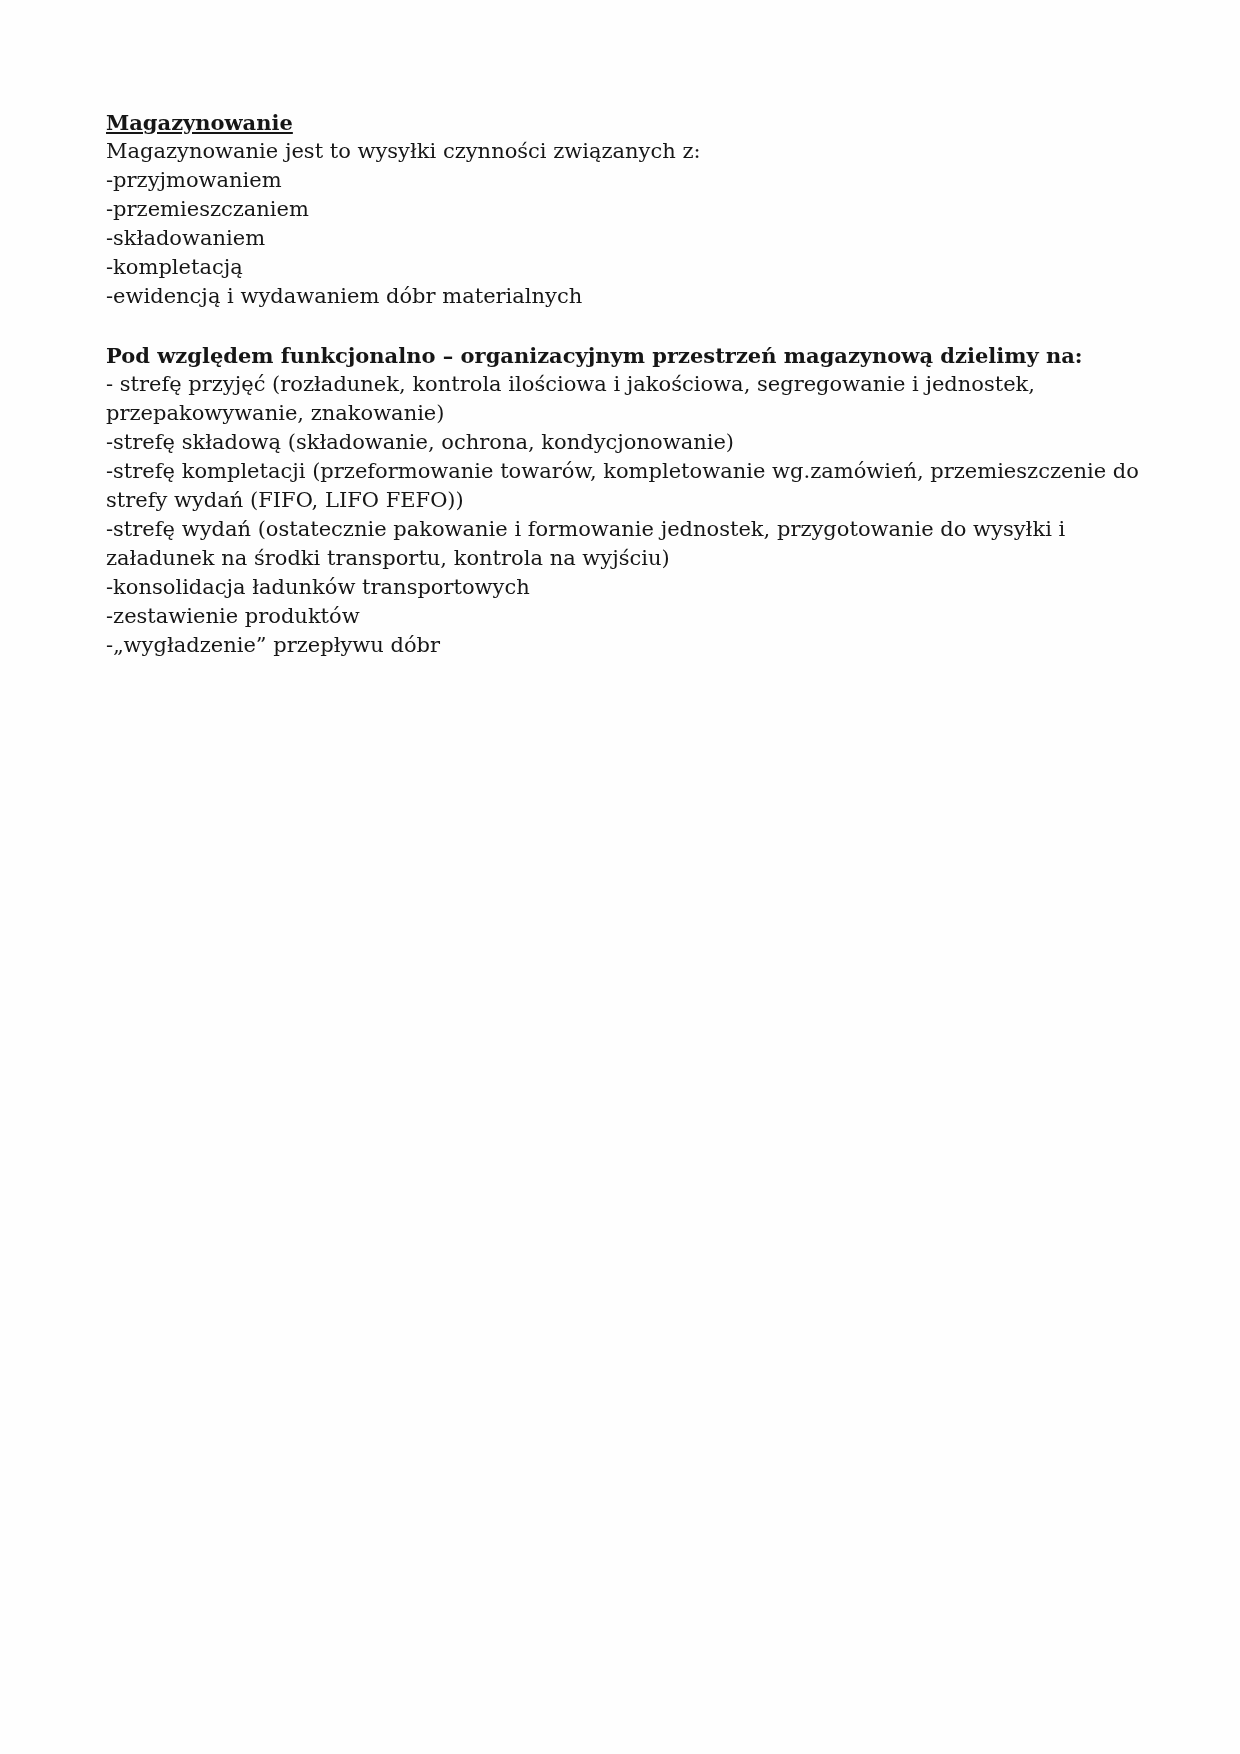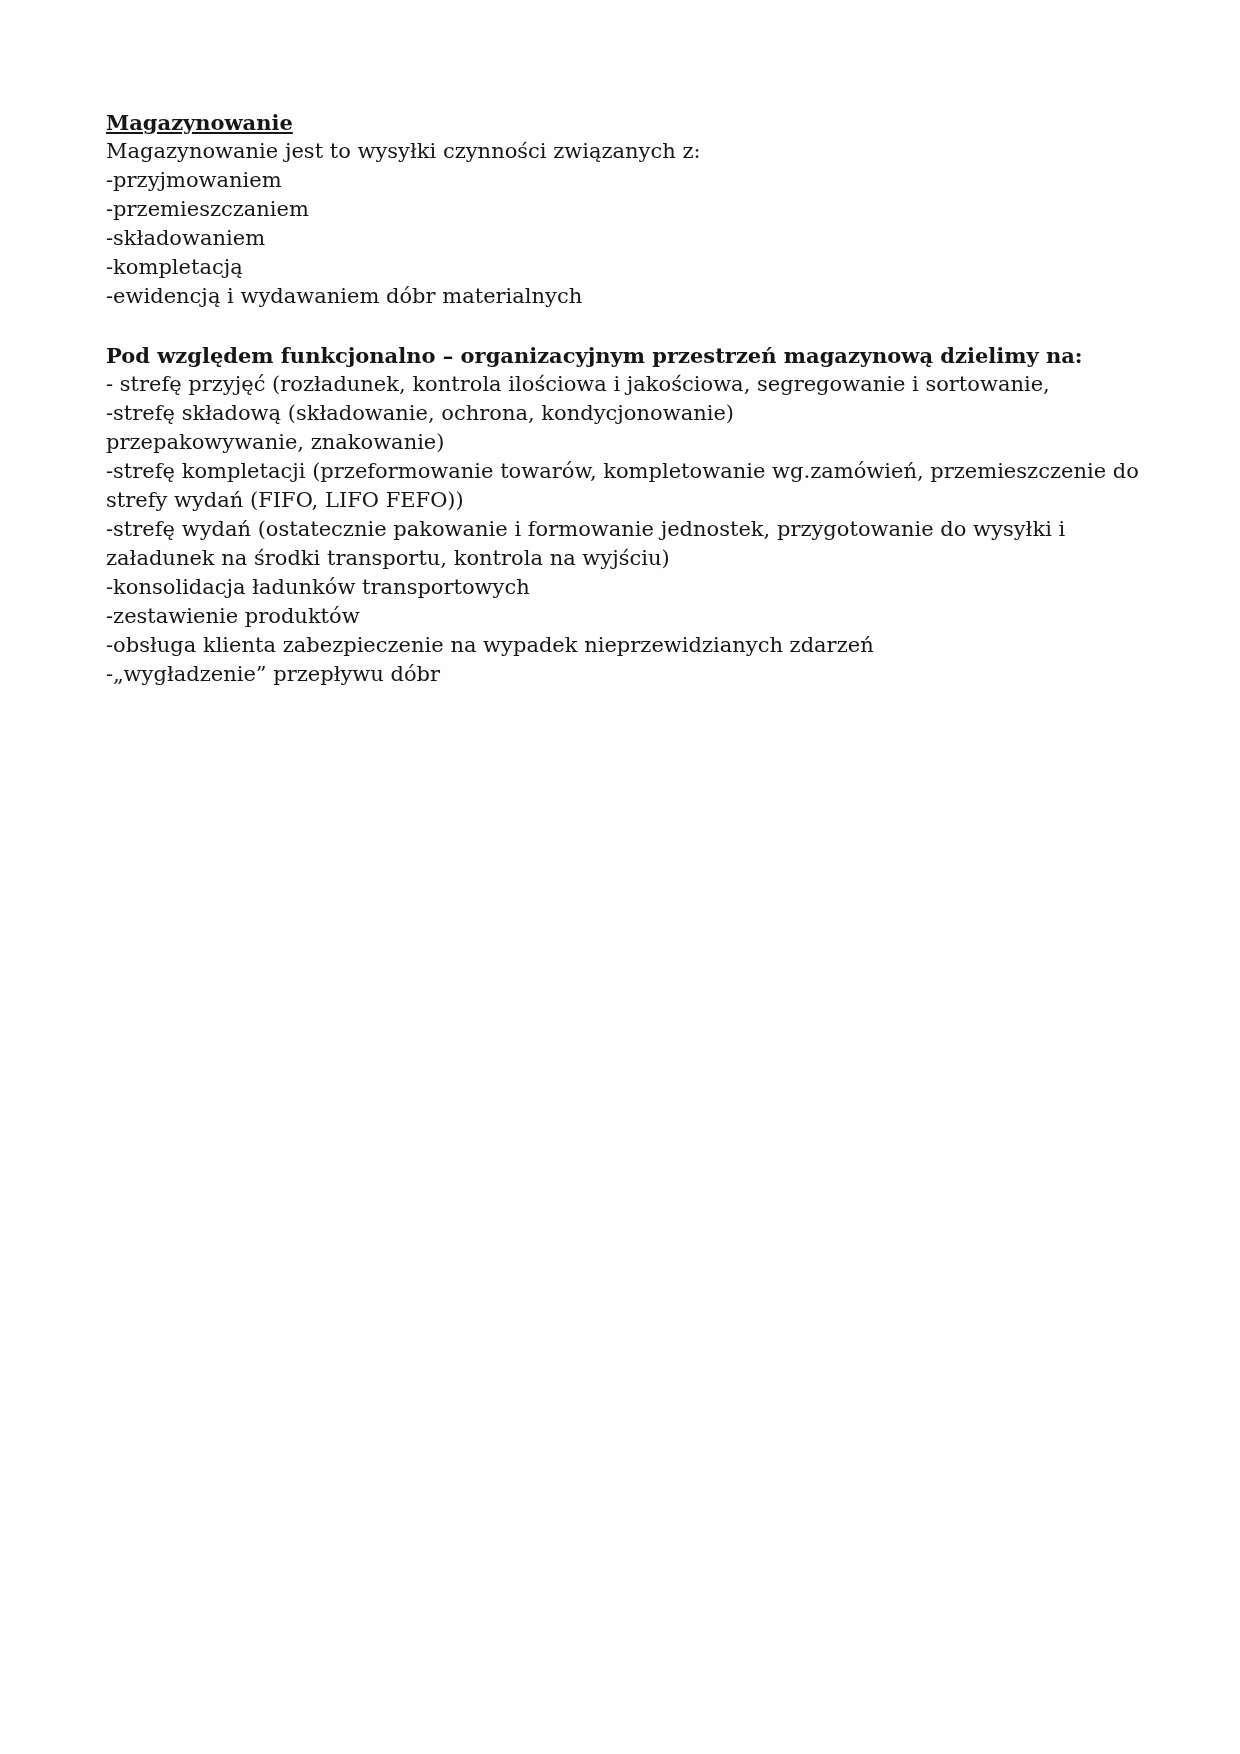--- a/index.html
+++ b/index.html
@@ -42,25 +42,24 @@
   <div class="line doc-title">Magazynowanie</div>
 
   <div class="line">Magazynowanie jest to wysyłki czynności związanych z:</div>
   <div class="line">-przyjmowaniem</div>
   <div class="line">-przemieszczaniem</div>
   <div class="line">-składowaniem</div>
   <div class="line">-kompletacją</div>
   <div class="line">-ewidencją i wydawaniem dóbr materialnych</div>
 
   <div class="line bold gap-before">Pod względem funkcjonalno – organizacyjnym przestrzeń magazynową dzielimy na:</div>
-  <div class="line">- strefę przyjęć (rozładunek, kontrola ilościowa i jakościowa, segregowanie i sortowanie,</div>
+  <div class="line">- strefę przyjęć (rozładunek, kontrola ilościowa i jakościowa, segregowanie i jednostek,</div>
+  <div class="line">przepakowywanie, znakowanie)</div>
   <div class="line">-strefę składową (składowanie, ochrona, kondycjonowanie)</div>
-  <div class="line">przepakowywanie, znakowanie)</div>
   <div class="line">-strefę kompletacji (przeformowanie towarów, kompletowanie wg.zamówień, przemieszczenie do</div>
   <div class="line">strefy wydań (FIFO, LIFO FEFO))</div>
   <div class="line">-strefę wydań (ostatecznie pakowanie i formowanie jednostek, przygotowanie do wysyłki i</div>
   <div class="line">załadunek na środki transportu, kontrola na wyjściu)</div>
 
   <div class="line">-konsolidacja ładunków transportowych</div>
   <div class="line">-zestawienie produktów</div>
-  <div class="line">-obsługa klienta zabezpieczenie na wypadek nieprzewidzianych zdarzeń</div>
   <div class="line">-„wygładzenie” przepływu dóbr</div>
 </div>
 
 </body></html>

